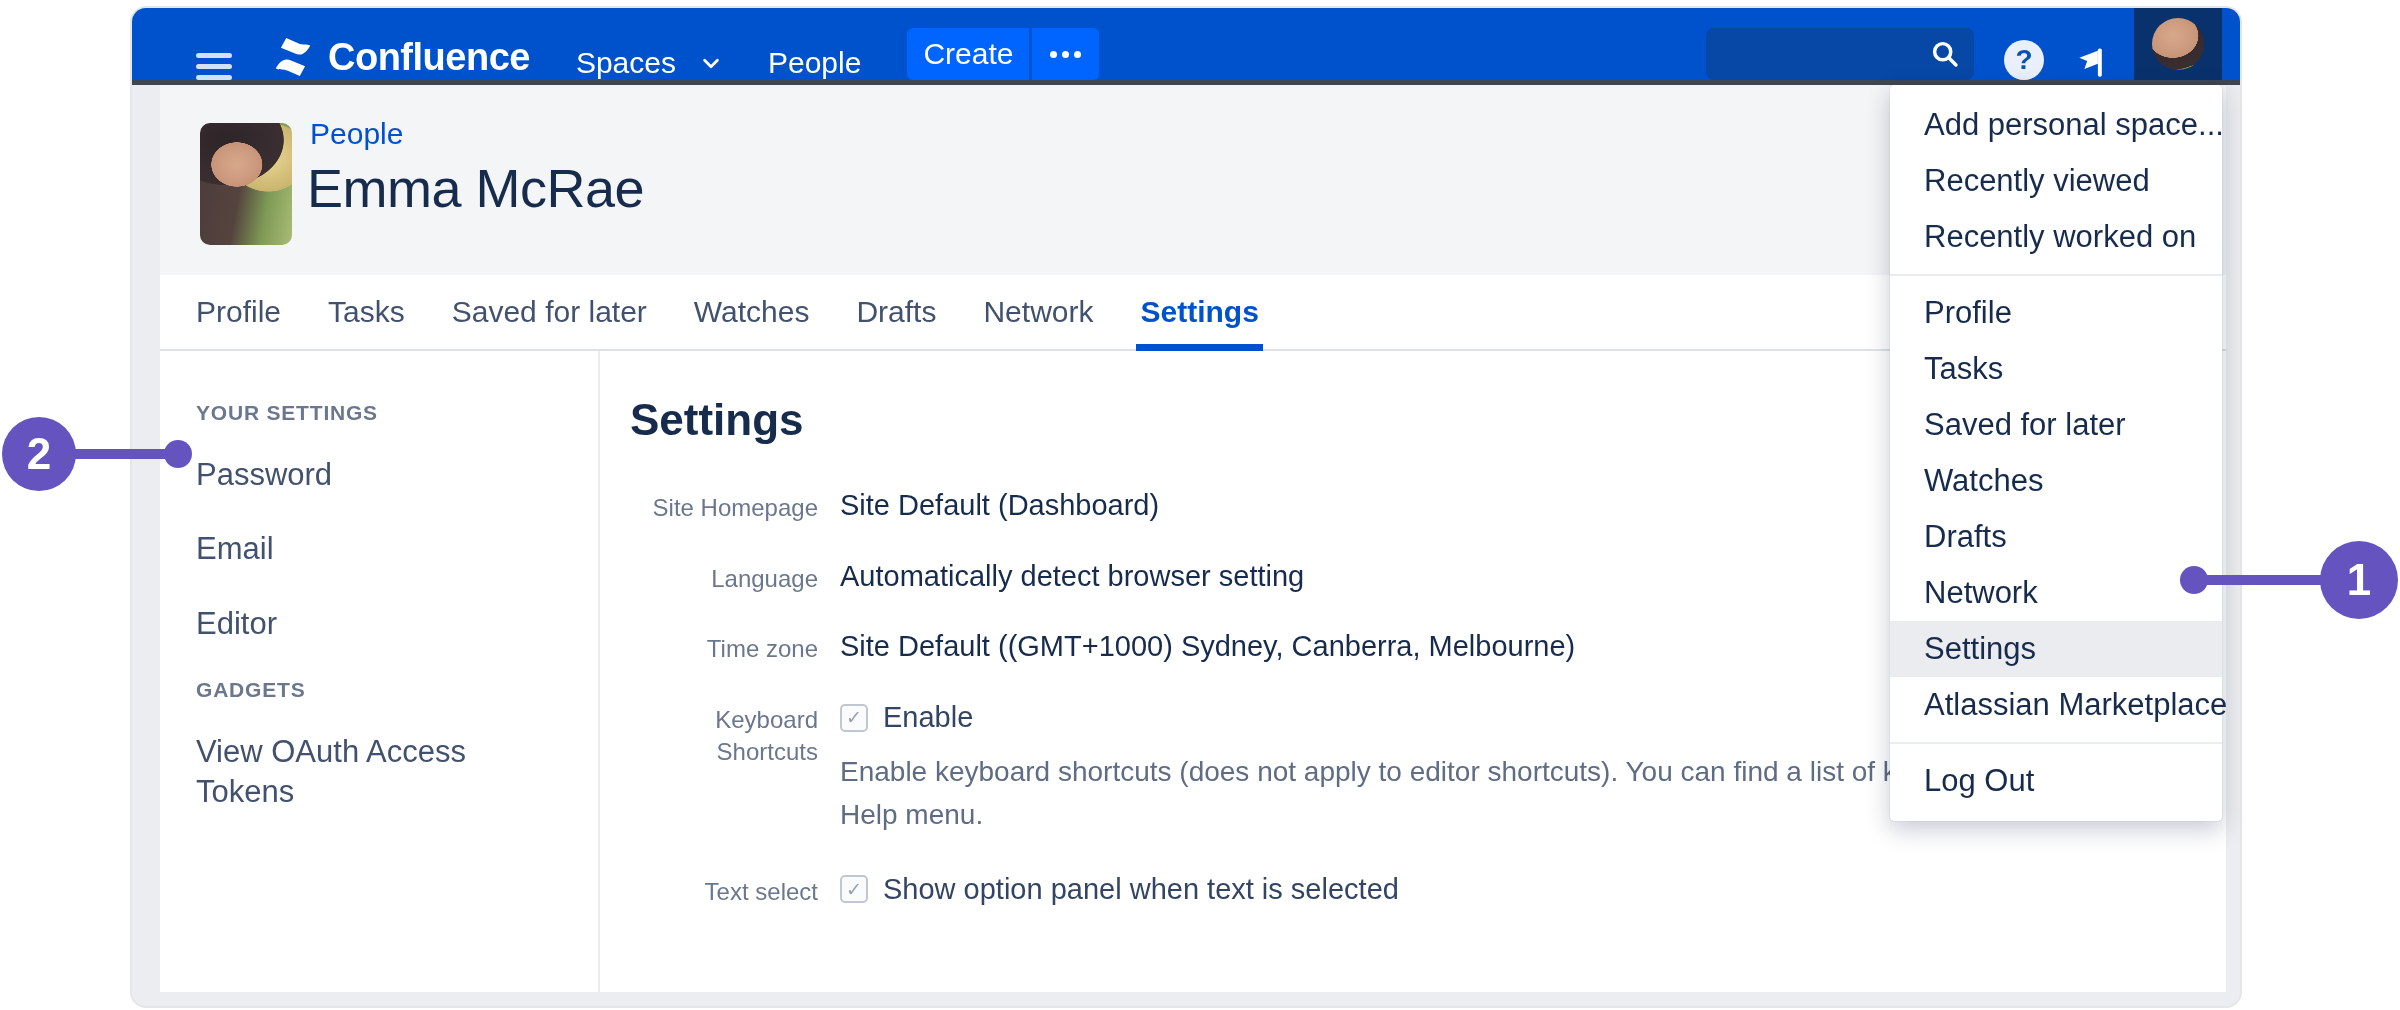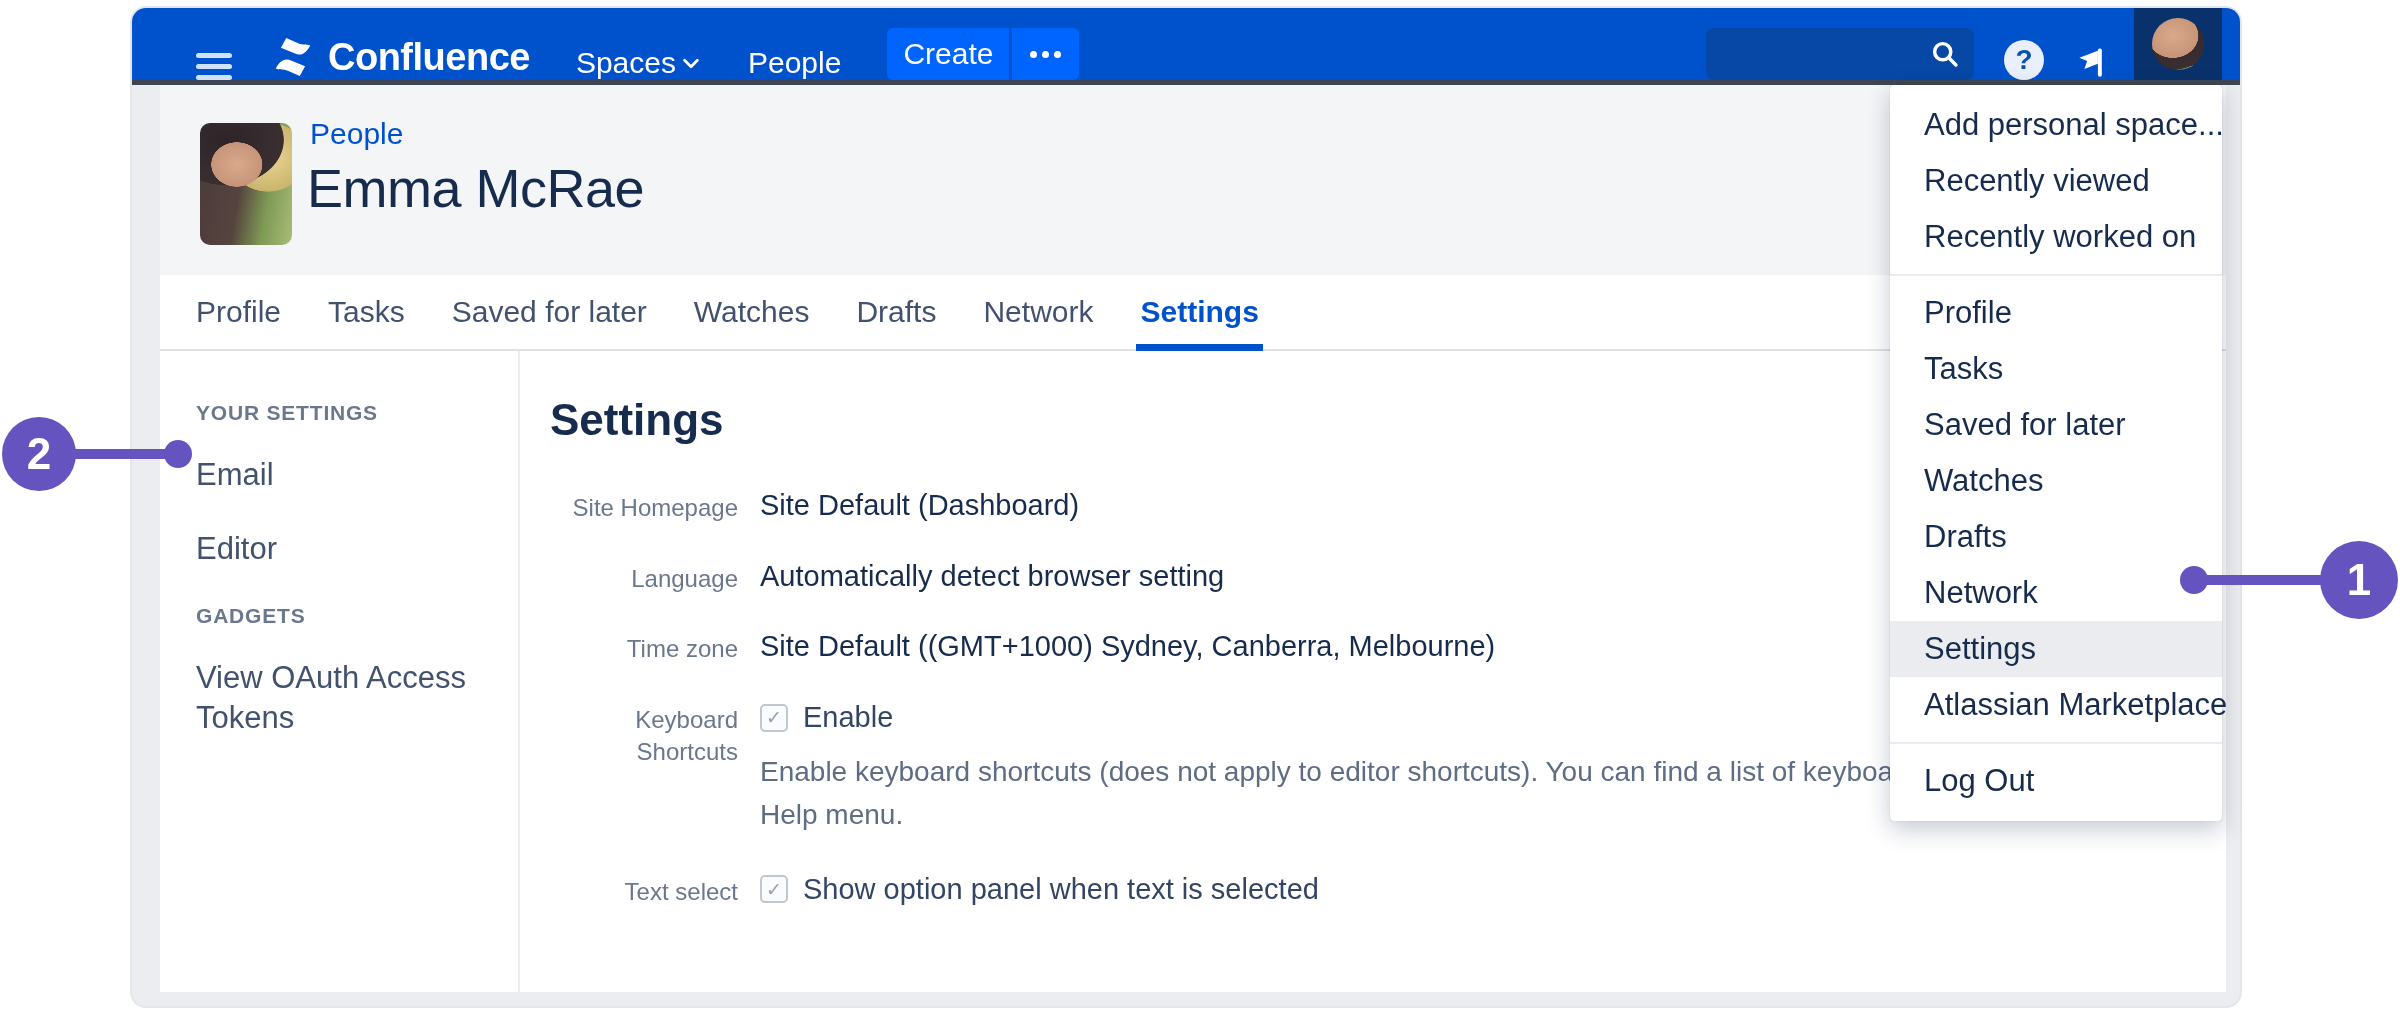--- a/index.html
+++ b/index.html
@@ -11,21 +11,21 @@
           border-radius:14px;overflow:hidden;box-shadow:0 0 0 2px #E4E6EA}
 
   
   .topbar{height:72px;background:#0052CC;display:flex;align-items:flex-end;padding-left:64px;position:relative}
   .darkline{height:5px;background:#3E4653}
   .hamburger{width:36px;display:flex;flex-direction:column;gap:6px;cursor:pointer}
   .hamburger span{display:block;height:5px;border-radius:3px;background:#CFE1FB}
   .logo{display:flex;align-items:center;gap:12px;margin-left:38px;color:#fff}
   .logo svg{width:46px;height:46px}
   .logo-text{font-size:38px;font-weight:600;letter-spacing:-0.5px}
-  .nav-item{color:#fff;font-size:30px;margin-left:46px;display:flex;align-items:center;gap:4px;cursor:pointer}
+  .nav-item{color:#fff;font-size:30px;margin-left:46px;display:flex;align-items:center;gap:24px;cursor:pointer}
   .create-group{display:flex;margin-left:46px}
   .create-btn{background:#0065FF;color:#fff;font-size:30px;padding:9px 16px;border:none;
               border-radius:6px 0 0 6px;cursor:pointer;font-family:inherit}
   .more-btn{background:#0065FF;border:none;border-radius:0 6px 6px 0;margin-left:3px;padding:0 18px;
             display:flex;align-items:center;gap:5px;cursor:pointer}
   .more-btn i{width:7px;height:7px;border-radius:50%;background:#fff}
   .search-box{margin-left:auto;width:268px;height:52px;background:#0747A6;border-radius:8px;
               display:flex;align-items:center;padding:0 14px;box-sizing:border-box}
   .search-box input{flex:1;min-width:0;background:transparent;border:none;outline:none;color:#fff;font-size:26px;font-family:inherit}
   .help-btn{margin-left:30px;width:40px;height:40px;border-radius:50%;background:#E9F0FC;color:#0853B2;
@@ -46,21 +46,21 @@
   .head-avatar{position:absolute;left:40px;top:38px;width:92px;height:122px;border-radius:10px}
   .breadcrumb{position:absolute;left:150px;top:32px;font-size:30px;color:#0052CC;cursor:pointer}
   .profile-name{position:absolute;left:147px;top:72px;font-size:54px;font-weight:500;color:#172B4D;letter-spacing:-0.5px}
 
   .tabs{height:74px;display:flex;align-items:stretch;padding-left:36px;gap:47px;border-bottom:2px solid #DFE1E6;flex:none}
   .tab{display:flex;align-items:center;font-size:30px;color:#42526E;position:relative;cursor:pointer;white-space:nowrap}
   .tab.active{color:#0052CC;font-weight:600}
   .tab.active::after{content:"";position:absolute;left:-4px;right:-4px;bottom:-2px;height:7px;background:#0052CC}
 
   .cols{flex:1;display:flex;min-height:0}
-  .sidebar{width:358px;flex:none;padding:50px 0 0 36px;box-sizing:border-box}
+  .sidebar{width:438px;flex:none;padding:50px 0 0 36px;box-sizing:border-box}
   .side-heading{font-size:21px;font-weight:700;color:#6B778C;letter-spacing:.8px;margin:0 0 30px 0}
   .side-heading.second{margin-top:12px}
   .side-item{font-size:31px;color:#42526E;margin-bottom:34px;cursor:pointer;max-width:310px;line-height:1.3}
 
   .content{flex:1;border-left:2px solid #EBECF0;padding:44px 0 0 30px;box-sizing:border-box;min-width:0}
   .content h1{font-size:44px;font-weight:600;color:#172B4D;margin:0 0 44px 0}
   .row{display:flex;margin-bottom:36px}
   .row-label{flex:none;width:188px;text-align:right;font-size:24px;color:#6B778C;line-height:1.32;padding-top:3px}
   .row-body{margin-left:22px;min-width:0;flex:1}
   .row-value{font-size:29px;color:#172B4D}
@@ -171,20 +171,21 @@
         <div class="tab">Watches</div>
         <div class="tab">Drafts</div>
         <div class="tab">Network</div>
         <div class="tab active">Settings</div>
       </nav>
 
     <div class="cols">
 
       <aside class="sidebar">
           <div class="side-heading">YOUR SETTINGS</div>
+          <div class="side-item">Password</div>
           <div class="side-item">Email</div>
           <div class="side-item">Editor</div>
           <div class="side-heading second">GADGETS</div>
           <div class="side-item">View OAuth Access Tokens</div>
         </aside>
 
       <main class="content">
         <h1>Settings</h1>
 
         <div class="row">

